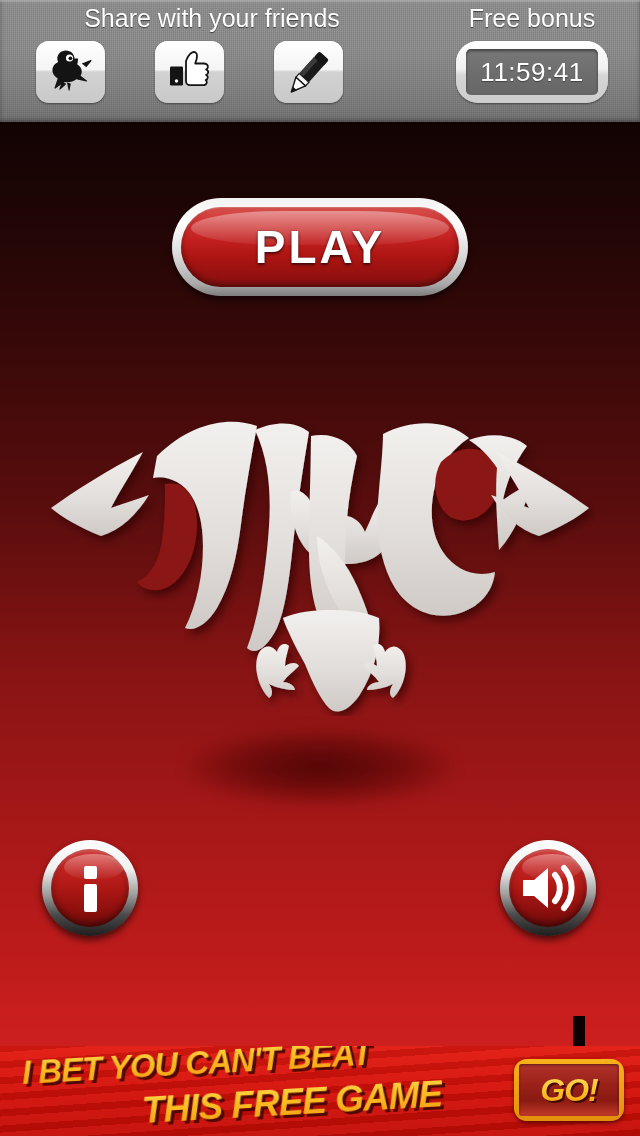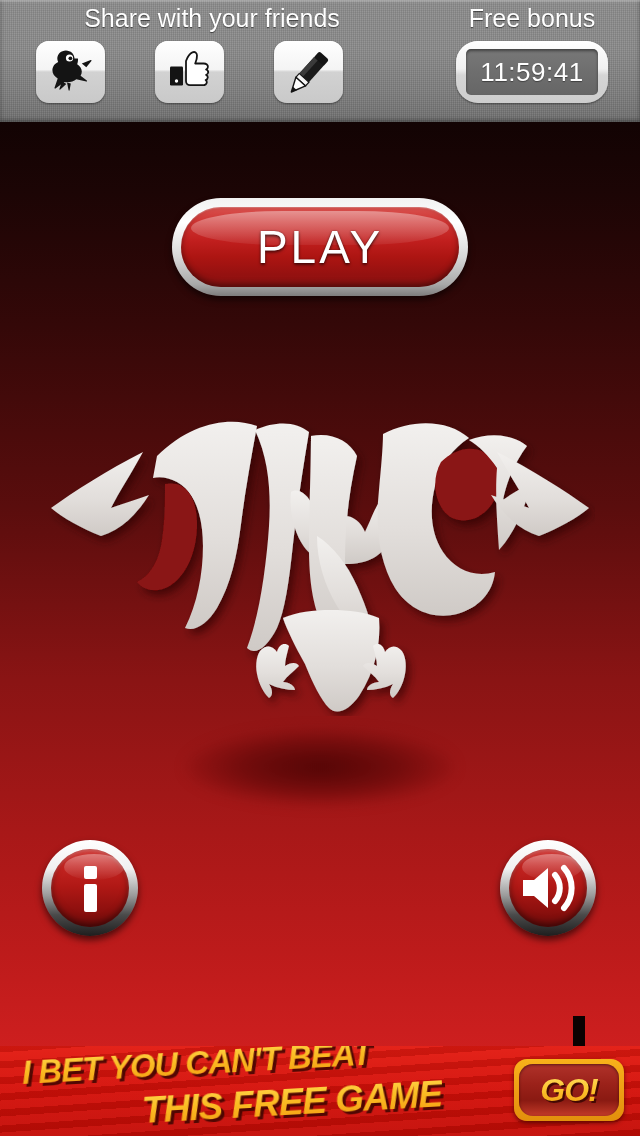--- a/index.html
+++ b/index.html
@@ -175,21 +175,21 @@
   #play-label {
     position: absolute;
     left: 0; top: 0;
     width: 278px;
     height: 80px;
     display: flex;
     align-items: center;
     justify-content: center;
     color: #ffffff;
     font-size: 46px;
-    font-weight: normal;
+    font-weight: bold;
     letter-spacing: 3px;
     text-shadow: 0 2px 3px rgba(0,0,0,0.55), 0 0 2px rgba(0,0,0,0.4);
   }
 
   
   #bat-logo {
     position: absolute;
     left: 45px;
     top: 396px;
     width: 550px;
@@ -298,21 +298,21 @@
     border-radius: 13px;
     background: linear-gradient(to bottom, #f8b21a 0%, #efa015 45%, #e28f0c 100%);
     box-shadow: 0 2px 4px rgba(60,4,0,0.7);
     cursor: pointer;
   }
   #ad-go-inner {
     position: absolute;
     left: 5px; top: 5px;
     width: 100px;
     height: 52px;
-    border-radius: 14px;
+    border-radius: 3px;
     background: linear-gradient(to bottom, #b0322a 0%, #9a2119 40%, #8a1a12 70%, #c33a28 100%);
     display: flex;
     align-items: center;
     justify-content: center;
     box-shadow: inset 0 1px 3px rgba(0,0,0,0.5);
   }
   #ad-go-label {
     font-size: 32px;
     font-weight: bold;
     font-style: italic;

